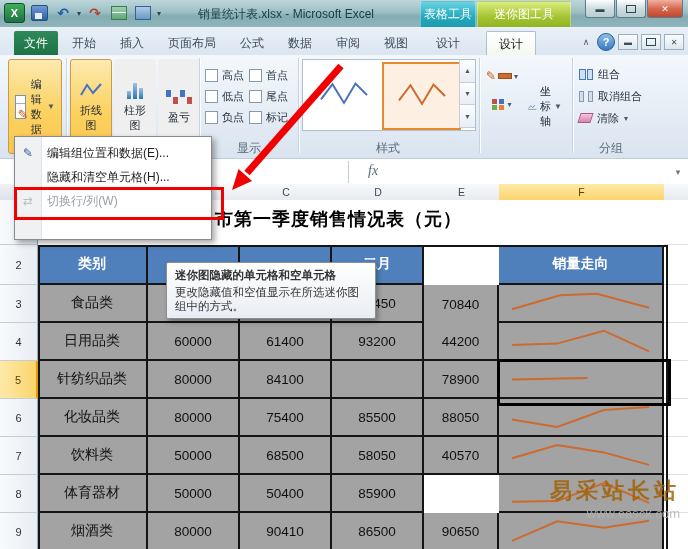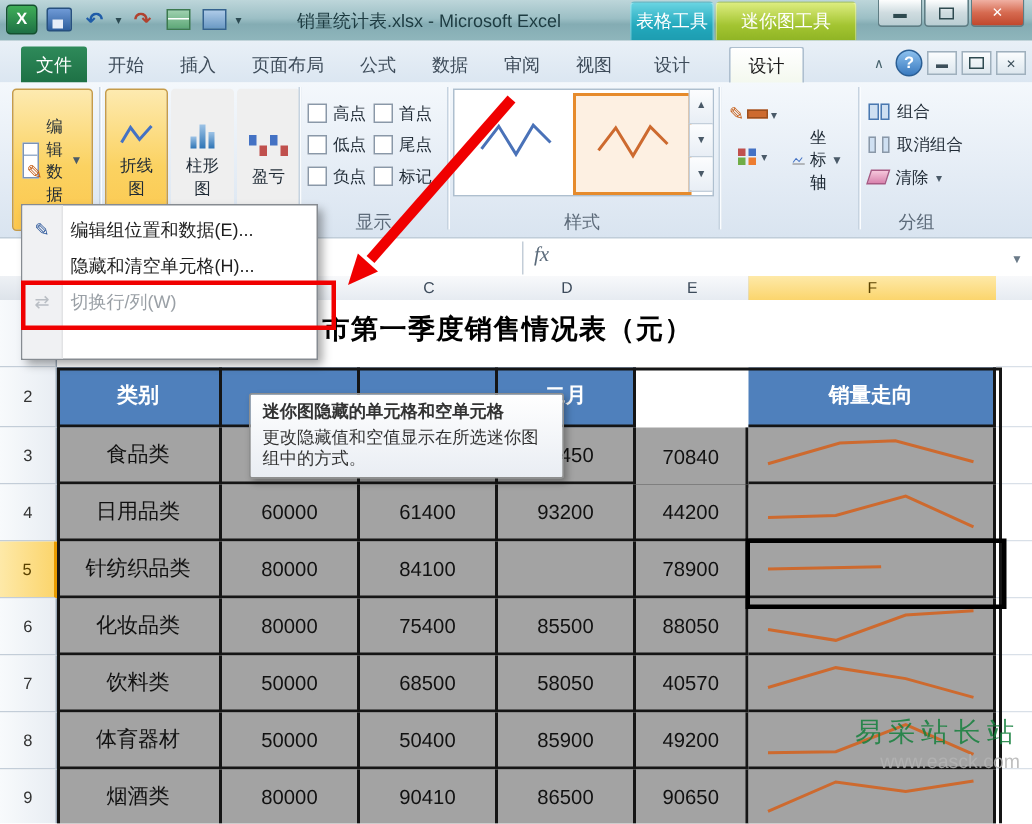--- a/index.html
+++ b/index.html
@@ -96,21 +96,21 @@
   .gbtn{display:flex;align-items:center;gap:5px;height:22px;font-size:11px;color:#1f2a35;padding-left:2px;}
   .gicon{width:14px;height:12px;display:flex;gap:1px;align-items:center;}
   .gicon i{display:block;width:5px;height:9px;border:1px solid #4a78b0;background:#cfe0f2;}
   .axis-icon{width:26px;height:20px;}
   .clear-ic{display:inline-block;width:11px;height:8px;background:linear-gradient(#f5c6db,#d983ae);border:1px solid #a85a84;transform:skewX(-18deg);}
 
   
   .fbar{position:absolute;left:0;top:158px;width:688px;height:26px;background:#fff;
     border-bottom:1px solid #9fb0bd;border-top:1px solid #c0cdd9;}
   .fdiv{position:absolute;left:348px;top:2px;width:1px;height:22px;background:#c3cdd8;}
-  .fx{position:absolute;left:356px;top:4px;font-family:"Liberation Serif","DejaVu Serif",serif;
+  .fx{position:absolute;left:368px;top:4px;font-family:"Liberation Serif","DejaVu Serif",serif;
     font-style:italic;font-size:14px;color:#5a6a7a;}
   .fcaret{position:absolute;right:6px;top:9px;font-size:8px;color:#6a7a88;}
 
   
   .colhdrs{position:absolute;left:0;top:184px;width:688px;height:16px;background:linear-gradient(#f8f9fb,#e6ebf1);}
   .chcell{position:absolute;top:0;height:16px;display:flex;align-items:center;justify-content:center;
     font-size:10.5px;color:#3c4a5a;border-right:1px solid #bfc9d4;border-bottom:1px solid #9fb0bd;
     background:linear-gradient(#f8f9fb,#e6ebf1);}
   .chcell.corner{background:linear-gradient(#eef1f5,#dde3ea);}
   .chcell.sel{background:linear-gradient(#fee9a8,#fbd56d);border-bottom:2px solid #e89b00;color:#5a4200;}
@@ -123,21 +123,21 @@
   .rhcell.sel{background:linear-gradient(90deg,#fee9a8,#fbd56d);border-right:2px solid #e89b00;color:#5a4200;}
   .tcell{position:absolute;display:flex;align-items:center;justify-content:center;box-sizing:border-box;
     border-right:2px solid #151515;border-bottom:2px solid #151515;background:#a3a3a3;font-size:13.5px;color:#111;}
   .tcell.thead{background:#4f80bc;color:#fff;font-weight:bold;font-size:14px;}
   .tcell.cat{font-size:14px;}
   .tframe{position:absolute;border:2px solid #151515;pointer-events:none;z-index:3;}
   .gline{position:absolute;border-bottom:1px solid #d9e0e8;box-sizing:border-box;background:#fff;}
   .selcell{position:absolute;border:3px solid #000;z-index:6;pointer-events:none;}
   .sheet-title{position:absolute;left:215px;top:7px;font-size:18px;font-weight:bold;color:#000;letter-spacing:1px;white-space:nowrap;}
   .watermark{position:absolute;right:8px;top:276px;text-align:right;opacity:.85;z-index:8;pointer-events:none;}
-  .watermark .w1{font-size:18px;font-weight:normal;color:#15803d;letter-spacing:4px;}
+  .watermark .w1{font-size:22px;font-weight:bold;color:#a16207;letter-spacing:4px;}
   .watermark .w2{font-size:13px;color:#b4b4b4;}
 
   
   .ctx-menu{position:absolute;left:14px;top:136px;width:198px;height:104px;background:#fff;
     border:1px solid #868b91;box-shadow:3px 3px 6px rgba(0,0,0,.35);z-index:50;padding-top:4px;box-sizing:border-box;}
   .ctx-menu::before{content:"";position:absolute;left:0;top:0;width:26px;height:100%;background:#f0f1f3;border-right:1px solid #e2e3e5;}
   .mi{position:relative;height:24px;display:flex;align-items:center;font-size:12px;color:#1e1e1e;padding-left:32px;}
   .mi .mic{position:absolute;left:5px;width:16px;text-align:center;font-size:12px;color:#2b579a;}
   .mi.dis{color:#9aa0a6;}
   .mi.dis .mic{color:#b9bec4;}
@@ -436,21 +436,20 @@
     <div class="tcell" style="position: absolute; left: 424px; top: 237px; width: 75px; height: 38px;">40570</div>
     <div class="tcell" style="position: absolute; left: 499px; top: 237px; width: 165px; height: 38px;">
       <svg width="161" height="34">
         <polyline points="12.0,20.3 57.2,7.1 103.8,14.4 149.0,26.9" fill="none" stroke="#cd6a2f" stroke-width="2"></polyline>
       </svg>
     </div>
     <div class="tcell cat" style="position: absolute; left: 38px; top: 275px; width: 110px; height: 38px;">体育器材</div>
     <div class="tcell" style="position: absolute; left: 148px; top: 275px; width: 92px; height: 38px;">50000</div>
     <div class="tcell" style="position: absolute; left: 240px; top: 275px; width: 92px; height: 38px;">50400</div>
     <div class="tcell" style="position: absolute; left: 332px; top: 275px; width: 92px; height: 38px;">85900</div>
-    <div class="tcell" style="position: absolute; left: 424px; top: 275px; width: 75px; height: 38px;">49200</div>
     <div class="tcell" style="position: absolute; left: 499px; top: 275px; width: 165px; height: 38px;">
       <svg width="161" height="34">
         <polyline points="12.0,25.8 57.2,25.1 103.8,7.1 149.0,26.9" fill="none" stroke="#cd6a2f" stroke-width="2"></polyline>
       </svg>
     </div>
     <div class="tcell cat" style="position: absolute; left: 38px; top: 313px; width: 110px; height: 38px;">烟酒类</div>
     <div class="tcell" style="position: absolute; left: 148px; top: 313px; width: 92px; height: 38px;">80000</div>
     <div class="tcell" style="position: absolute; left: 240px; top: 313px; width: 92px; height: 38px;">90410</div>
     <div class="tcell" style="position: absolute; left: 332px; top: 313px; width: 92px; height: 38px;">86500</div>
     <div class="tcell" style="position: absolute; left: 424px; top: 313px; width: 75px; height: 38px;">90650</div>

